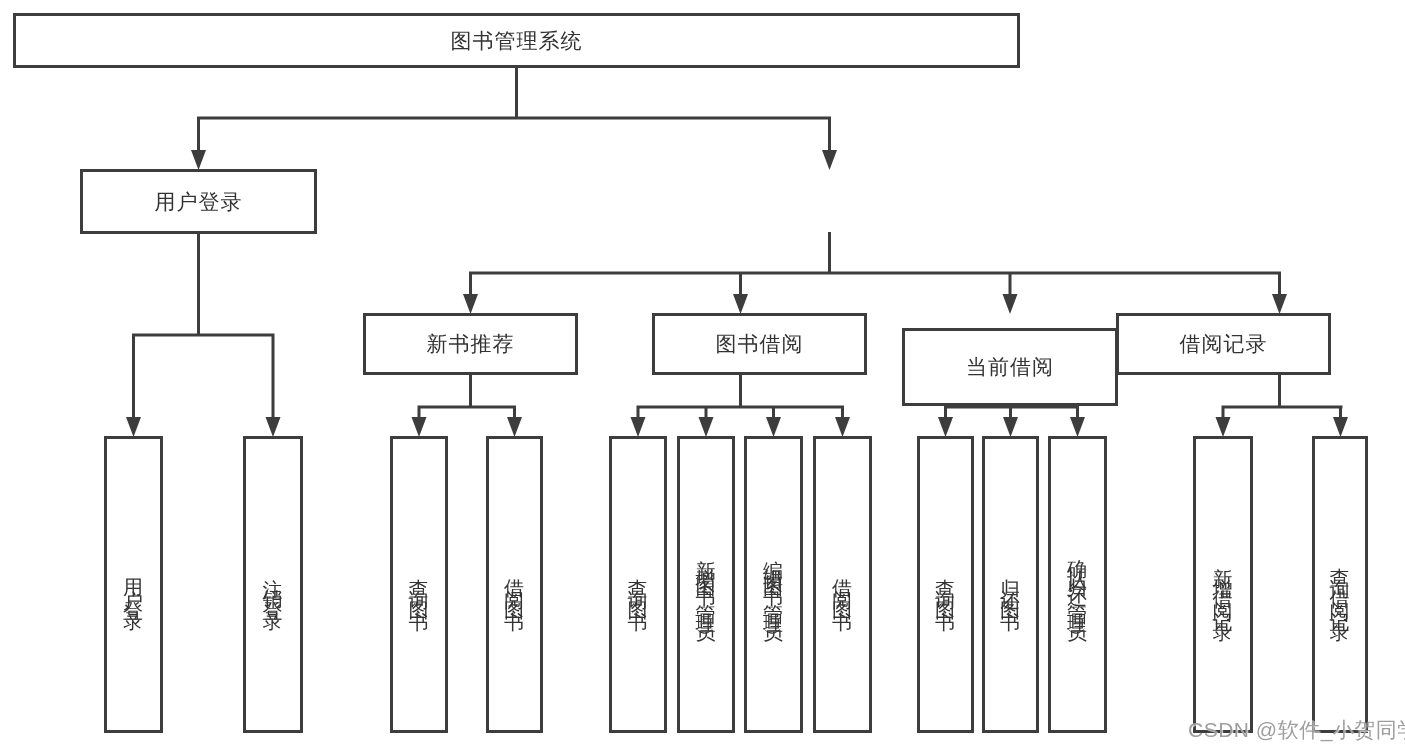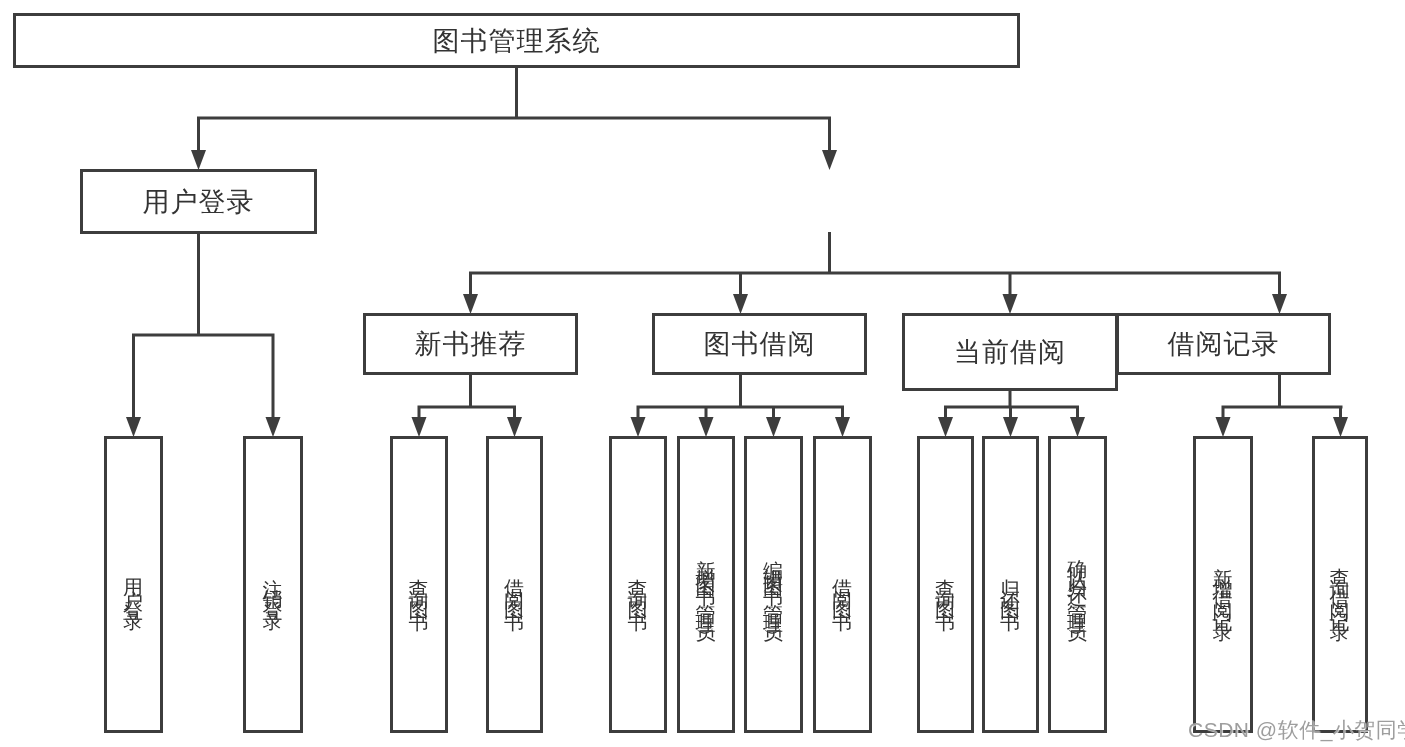--- a/index.html
+++ b/index.html
@@ -25,21 +25,21 @@
     position:absolute;
     background:#ffffff;
     border:3px solid #3d3d3d;
     display:flex;
     align-items:center;
     justify-content:center;
     z-index:2;
     color:#333333;
   }
   .h-box {
-    font-size:27px;
+    font-size:21px;
     letter-spacing:1px;
     white-space:nowrap;
   }
   .v-box {
     writing-mode:vertical-rl;
     text-orientation:mixed;
     font-size:20px;
     line-height:1;
     letter-spacing:11px;
   }
@@ -99,21 +99,21 @@
       <polygon points="1333,417 1348,417 1340.5,437"></polygon>
     </g>
   </svg>
 
   <div class="box h-box" style="left:13px; top:13px; width:1007px; height:55px;">图书管理系统</div>
 
   <div class="box h-box" style="left:80px; top:169px; width:237px; height:65px;">用户登录</div>
 
   <div class="box h-box" style="left:363px; top:313px; width:215px; height:62px;text-align:right;">新书推荐</div>
   <div class="box h-box" style="left:633px; top:313px; width:215px; height:62px;margin-left:19px;">图书借阅</div>
-  <div class="box h-box" style="left:902px; top:313px; width:216px; height:78px;">当前借阅</div>
+  <div class="box h-box" style="left:902px; top:328px; width:216px; height:78px;">当前借阅</div>
   <div class="box h-box" style="left:1116px; top:313px; width:215px; height:62px;">借阅记录</div>
 
   <div class="box v-box" style="left:104px; top:436px; width:59px; height:297px;">用户登录</div>
   <div class="box v-box" style="left:243px; top:436px; width:60px; height:297px;">注销登录</div>
 
   <div class="box v-box" style="left:390px; top:436px; width:58px; height:297px;">查询图书</div>
   <div class="box v-box" style="left:486px; top:436px; width:57px; height:297px;">借阅图书</div>
 
   <div class="box v-box" style="left:609px; top:436px; width:58px; height:297px;">查询图书</div>
   <div class="box v-box" style="left:677px; top:436px; width:58px; height:297px; letter-spacing:9px;">新增图书（管理员）</div>

